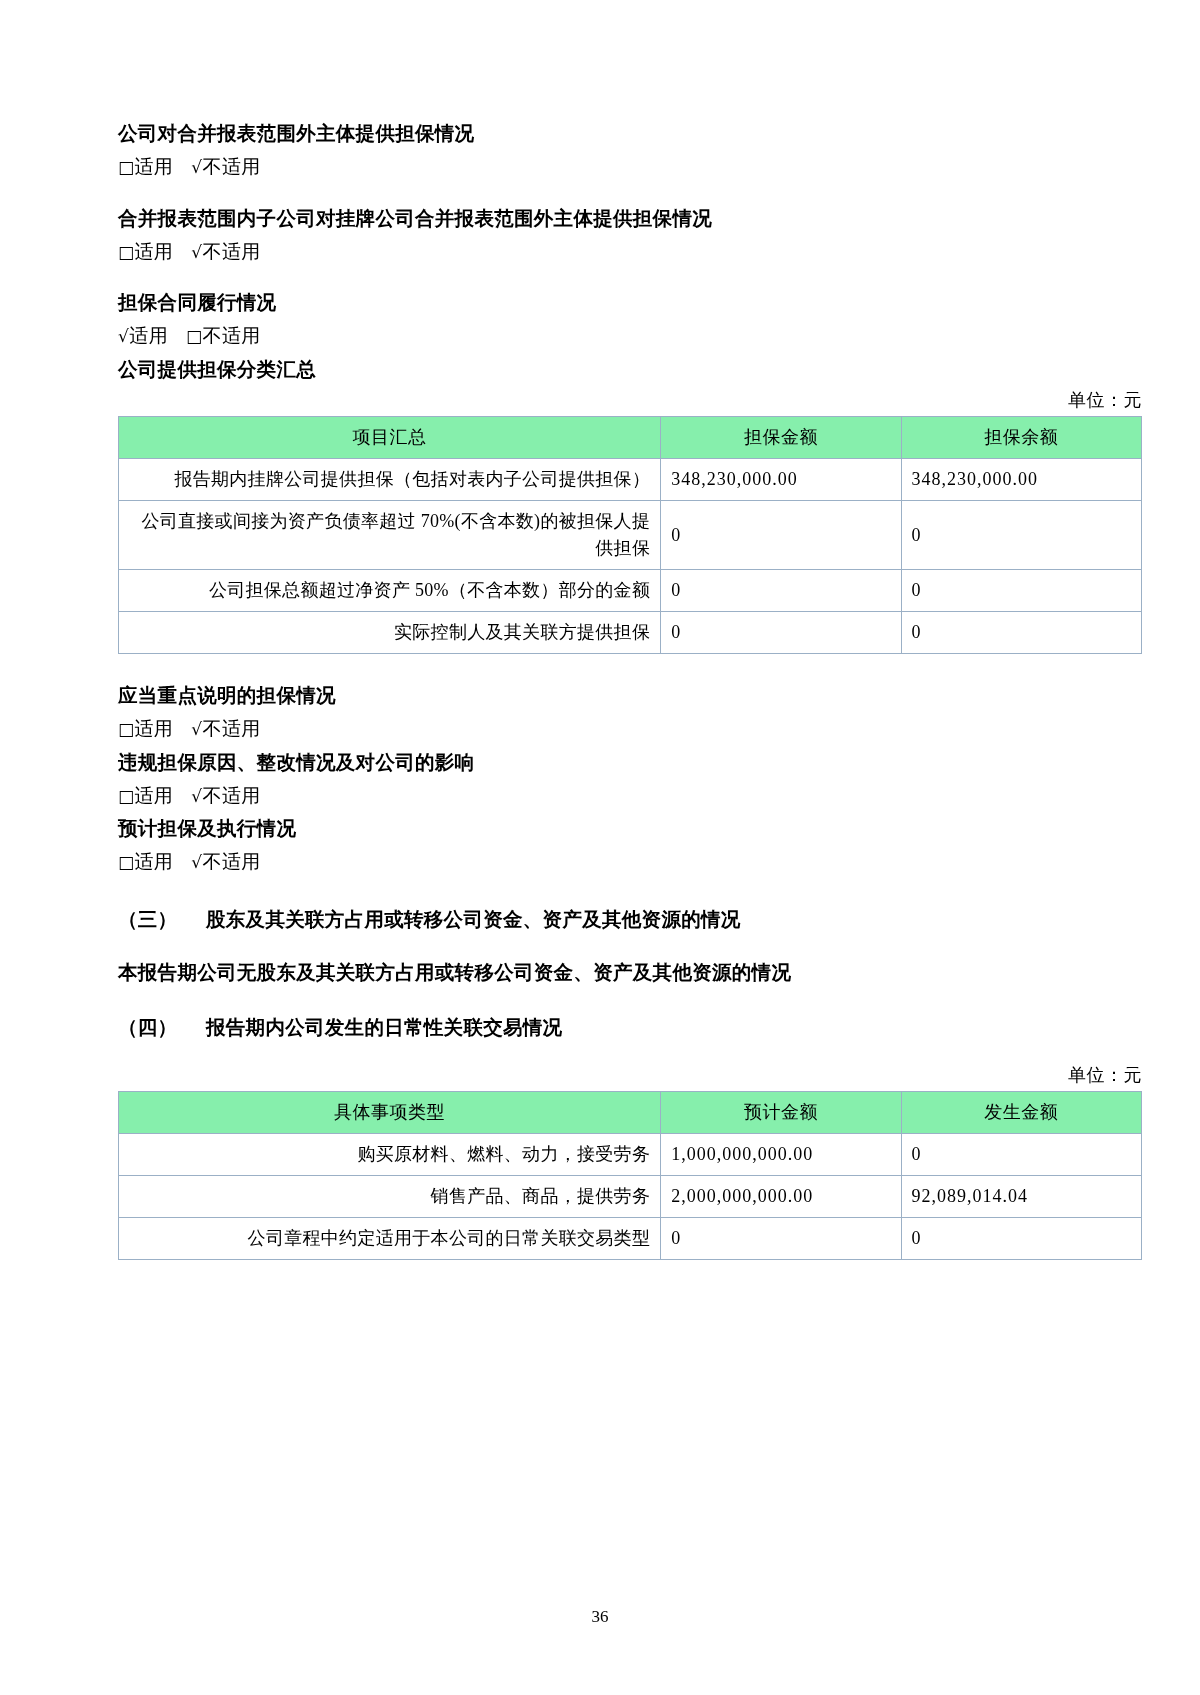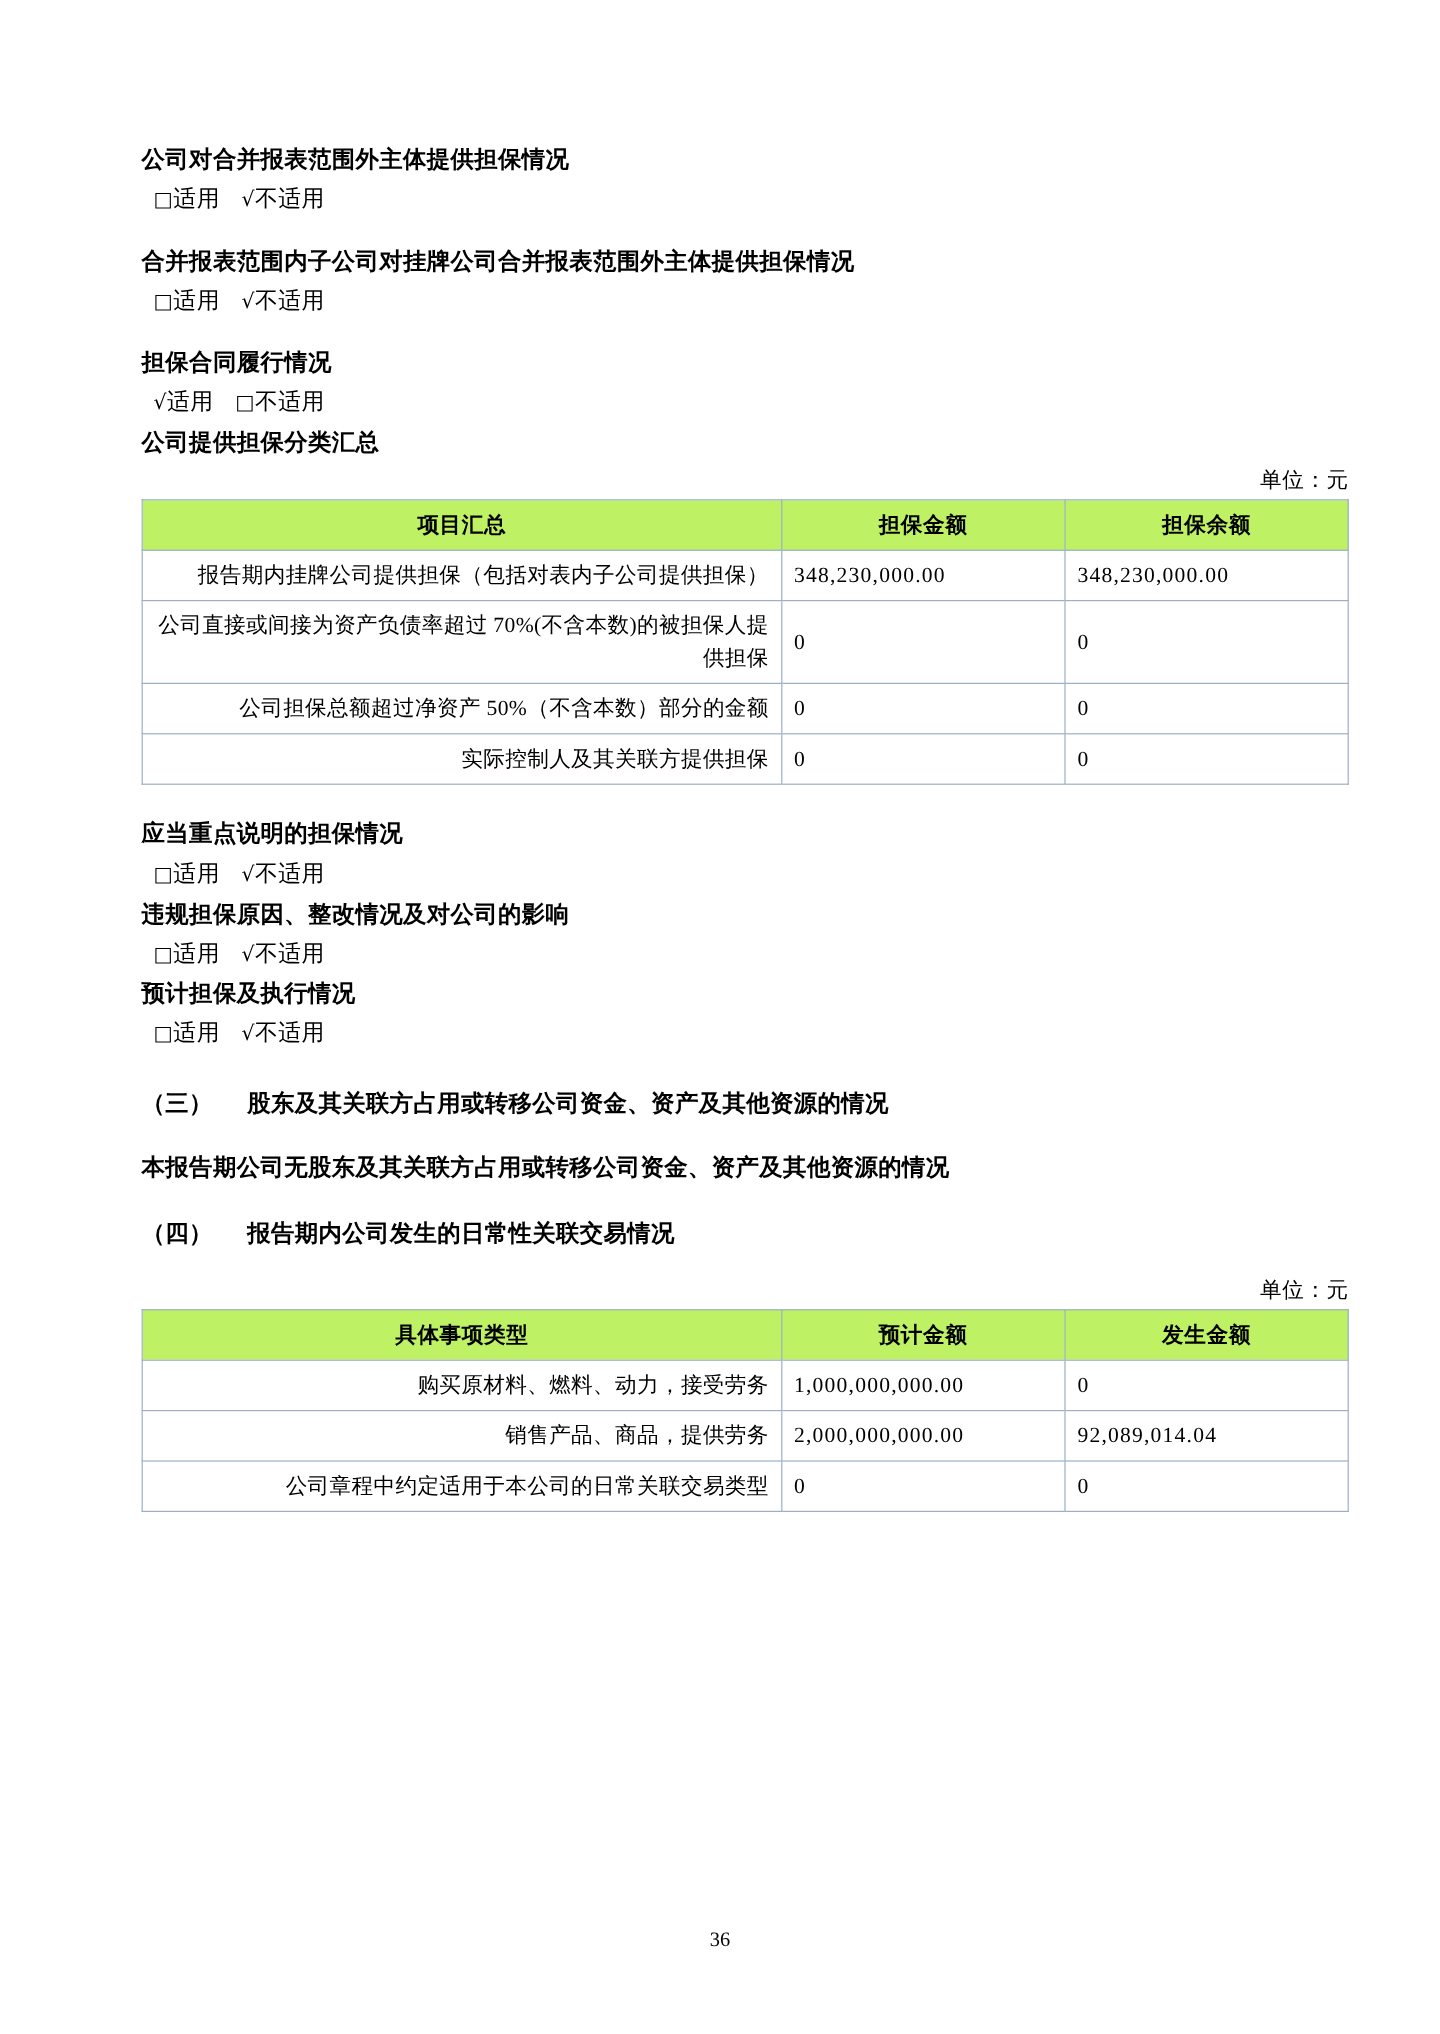--- a/index.html
+++ b/index.html
@@ -14,34 +14,34 @@
     color: #000000;
     position: relative;
   }
   .page {
     position: absolute;
     left: 0; top: 0;
     width: 1200px;
     height: 1695px;
     background: #fff;
     box-sizing: border-box;
-    padding: 118px 76px 40px 118px;
+    padding: 118px 58px 40px 118px;
   }
   .section-heading {
     font-family: "Liberation Sans", sans-serif;
     font-weight: bold;
     font-size: 19.5px;
     line-height: 1.55;
     margin: 0 0 4px 0;
     letter-spacing: 0.3px;
   }
   .applic-line {
     font-size: 19px;
     line-height: 1.6;
-    margin: 0 0 20px 10px;
+    margin: 0 0 20px 0;
     letter-spacing: 0.4px;
   }
   .applic-line .box {
     font-family: "DejaVu Sans", sans-serif;
     font-size: 17px;
   }
   .applic-line .chk {
     font-family: "DejaVu Sans", sans-serif;
     font-size: 17px;
   }
@@ -77,23 +77,23 @@
     table-layout: fixed;
   }
   table.doc-table th,
   table.doc-table td {
     border: 1px solid #9bb0c6;
     padding: 7px 10px;
     line-height: 1.5;
     vertical-align: middle;
   }
   table.doc-table thead th {
-    background: #bef264;
+    background: #86efac;
     text-align: center;
-    font-weight: bold;
+    font-weight: normal;
     font-family: "Liberation Sans", sans-serif;
     font-size: 18px;
     letter-spacing: 0.5px;
   }
   table.doc-table td.label {
     text-align: right;
     letter-spacing: 0.3px;
   }
   table.doc-table td.num {
     font-family: "Liberation Serif", serif;

